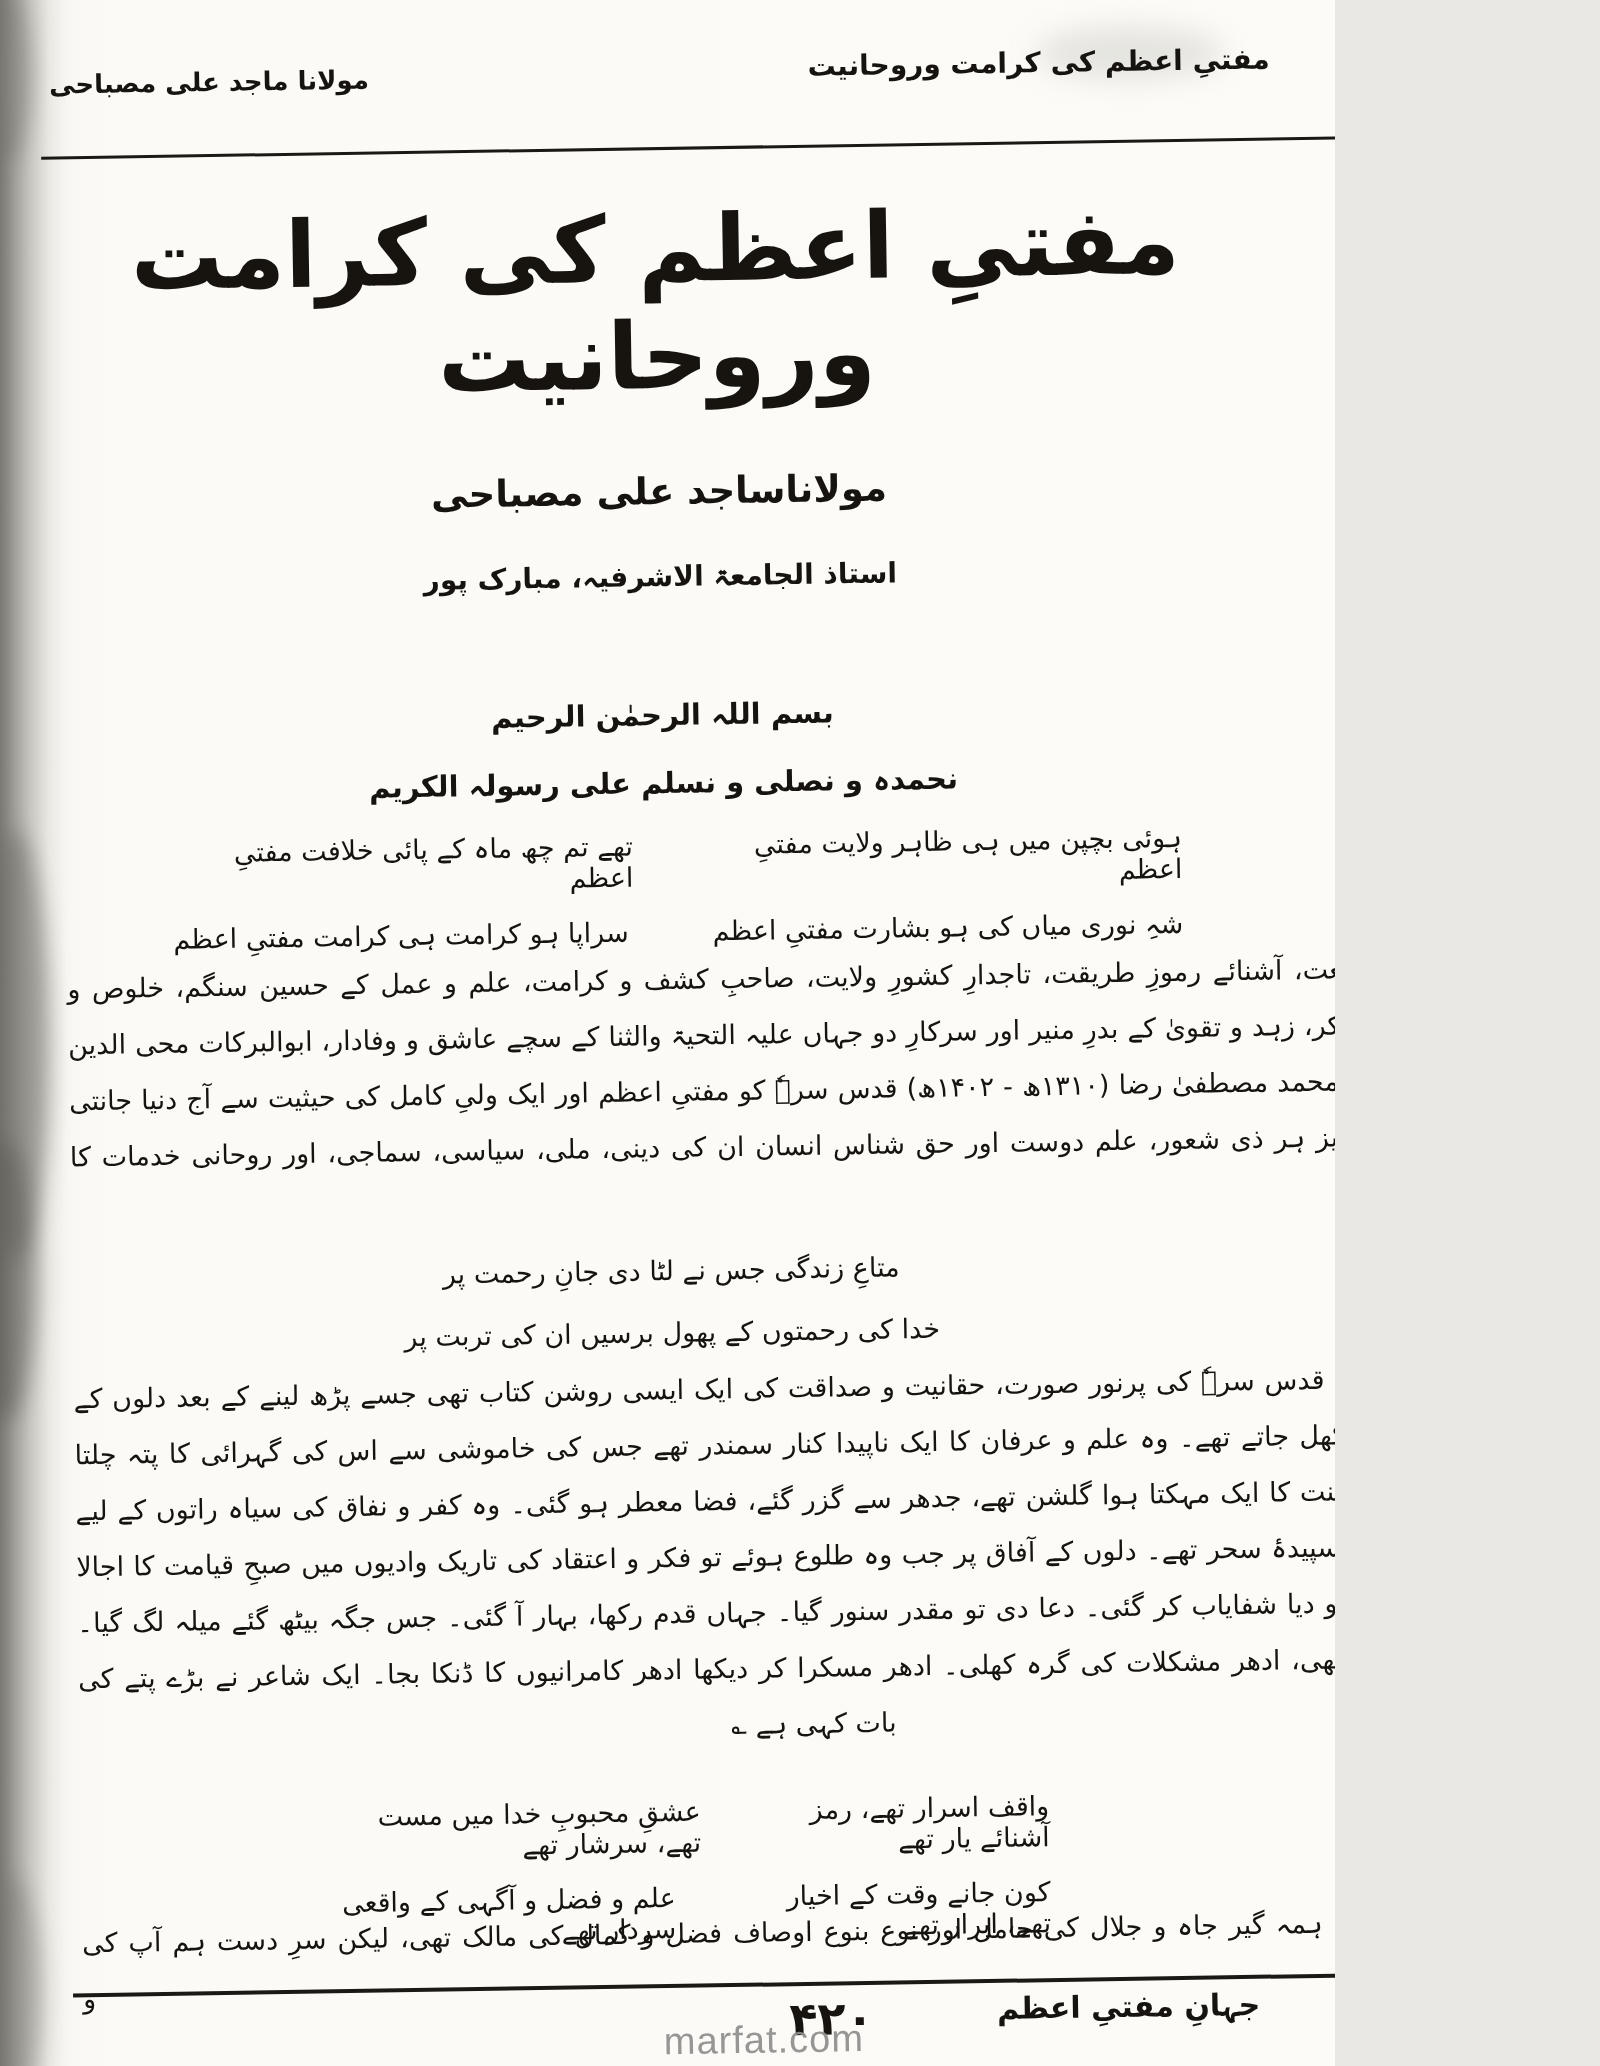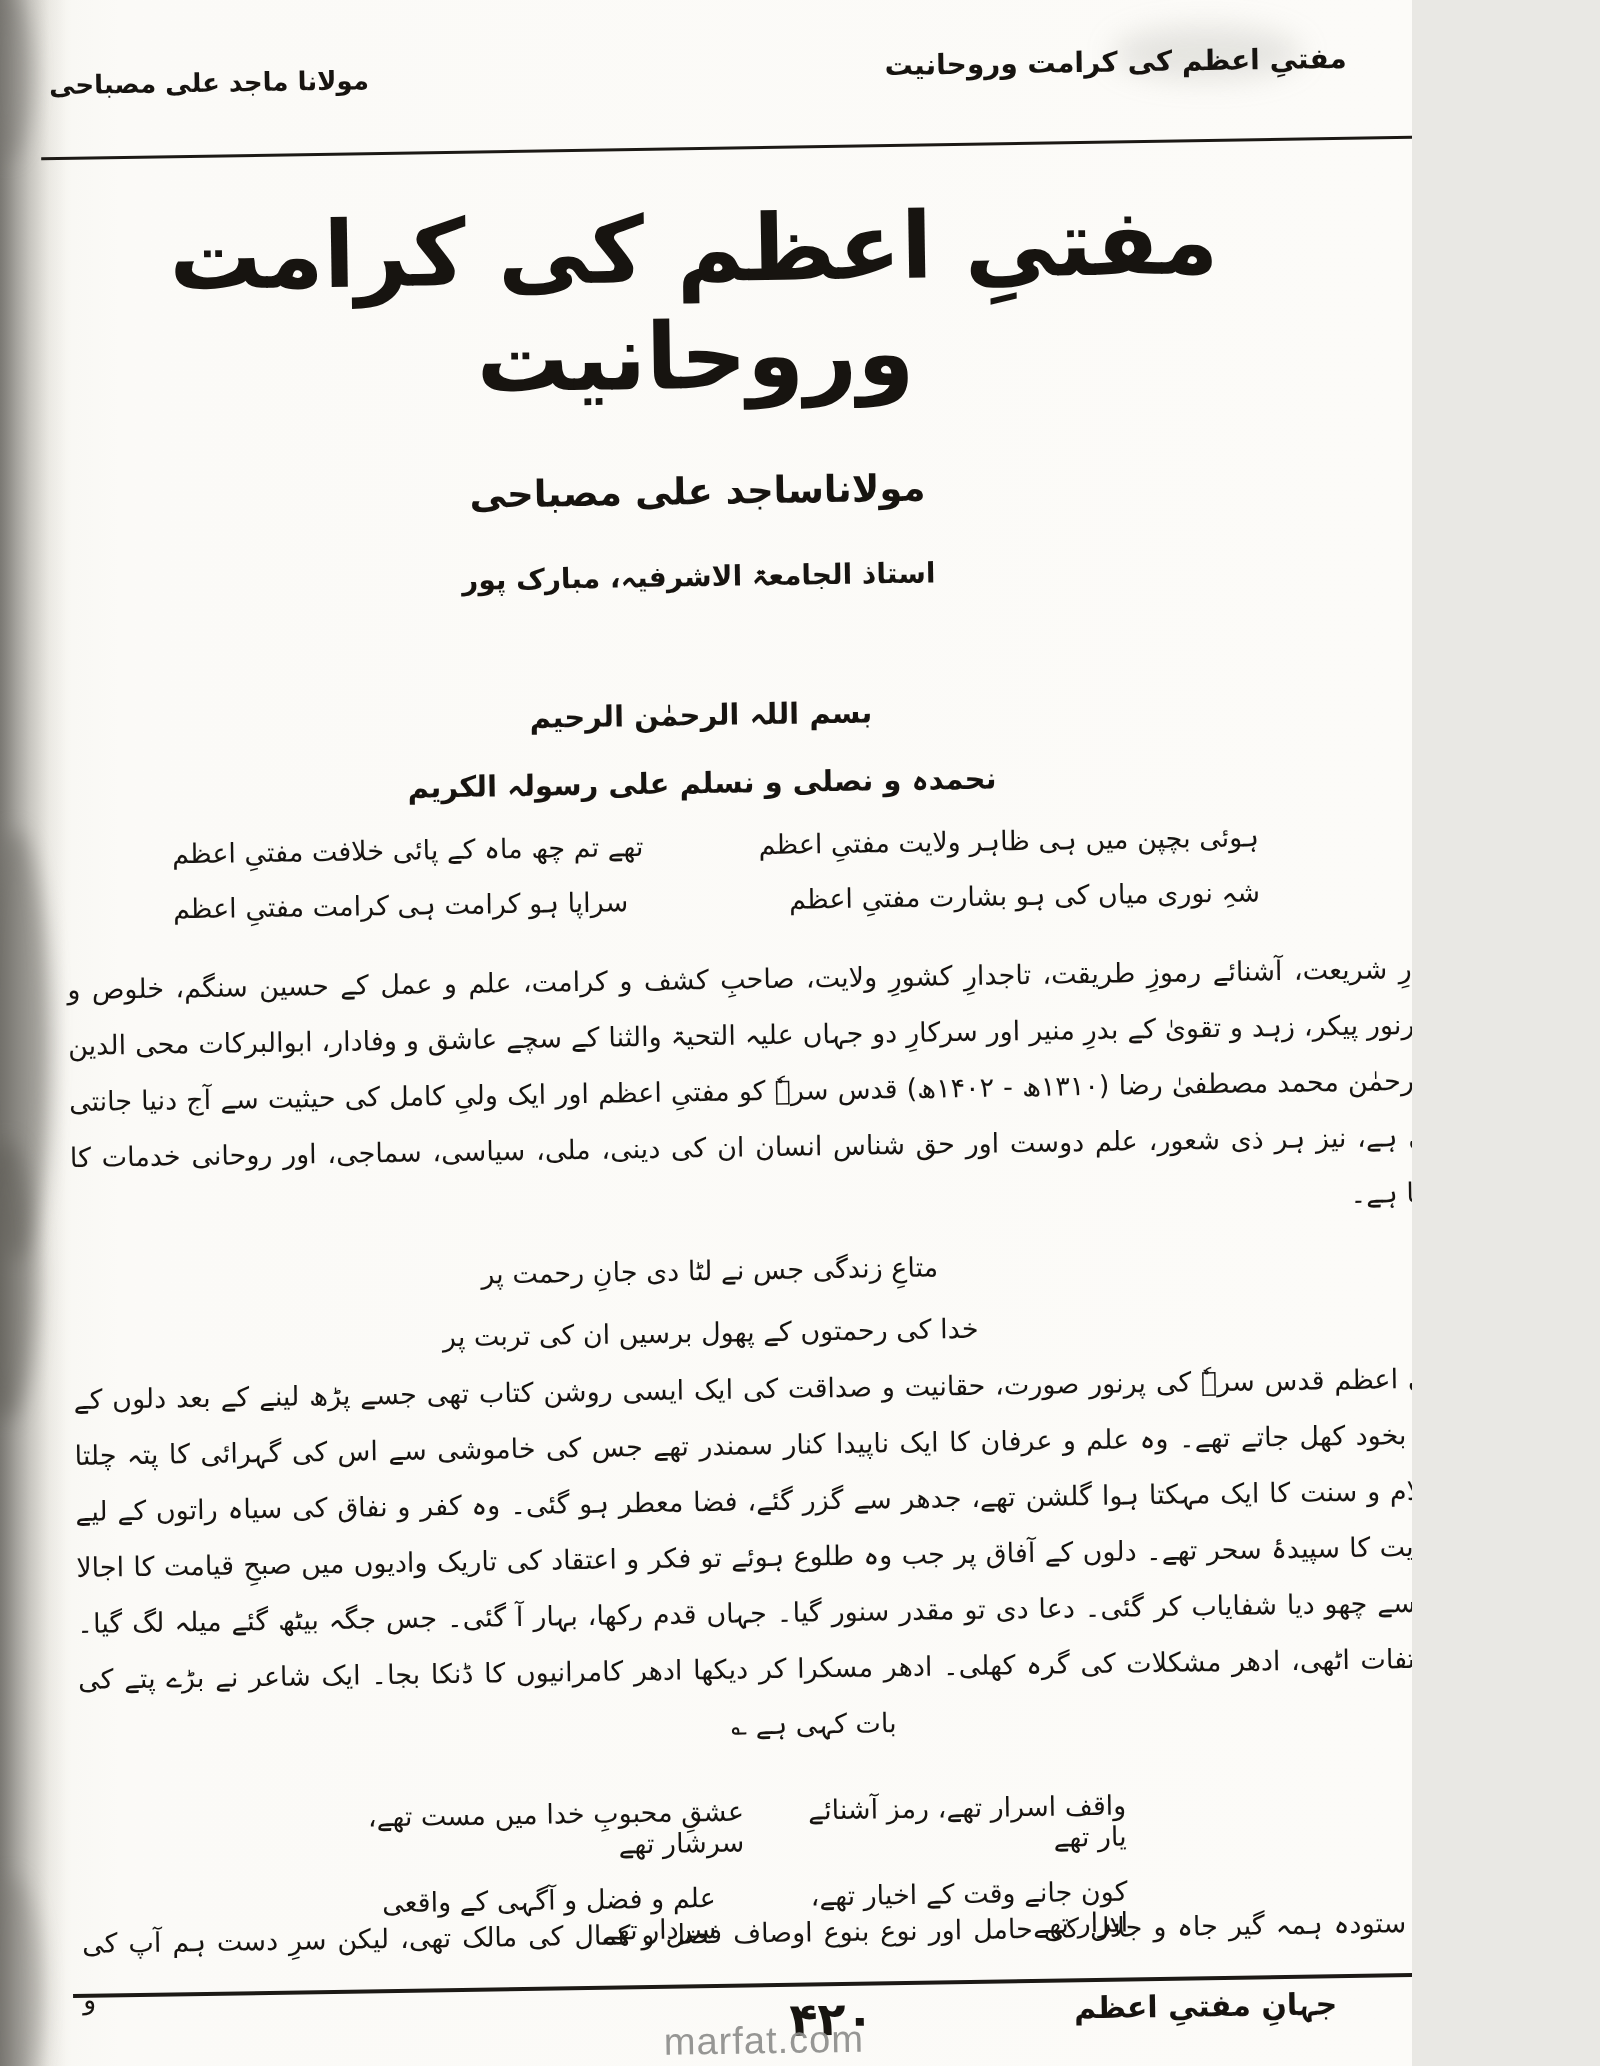--- a/index.html
+++ b/index.html
@@ -3,23 +3,23 @@
 <meta charset="utf-8">
 <style>
   html, body { margin:0; padding:0; }
   body {
     width:1600px; height:2066px;
     background:#e9e8e4;
     font-family:"DejaVu Sans", sans-serif;
     overflow:hidden;
   }
   .page {
-    position:relative; width:1412px; height:2066px;
+    position:relative; width:1296px; height:2066px;
     background:linear-gradient(90deg, #b4b2ac 0px, #d8d6d0 16px, #efede7 42px, #f9f8f4 72px, #fbfaf7 120px, #fcfbf8 100%);
-    color:#171410; overflow:hidden;
+    color:#171410; overflow:hidden;padding-left:39px;
   }
   
   .scan-strip { position:absolute; left:0; top:0; bottom:0; width:66px;
     background:linear-gradient(90deg, rgba(100,98,93,.72), rgba(158,156,150,.42) 45%, rgba(198,196,190,.16) 75%, rgba(255,255,255,0)); }
   .smudge { position:absolute; border-radius:50%; filter:blur(10px); }
   .smudge--a { left:-22px; top:830px;  width:72px; height:430px; background:rgba(108,106,100,.50); }
   .smudge--b { left:-26px; top:1140px; width:62px; height:280px; background:rgba(88,86,80,.45); }
   .smudge--c { left:-20px; top:-10px;  width:52px; height:170px; background:rgba(118,116,110,.40); }
   .smudge--d { left:-22px; bottom:-40px; width:64px; height:230px; background:rgba(118,116,110,.35); }
   .smudge--e { right:110px; top:26px; width:190px; height:54px; background:rgba(150,148,142,.22); filter:blur(14px); }

